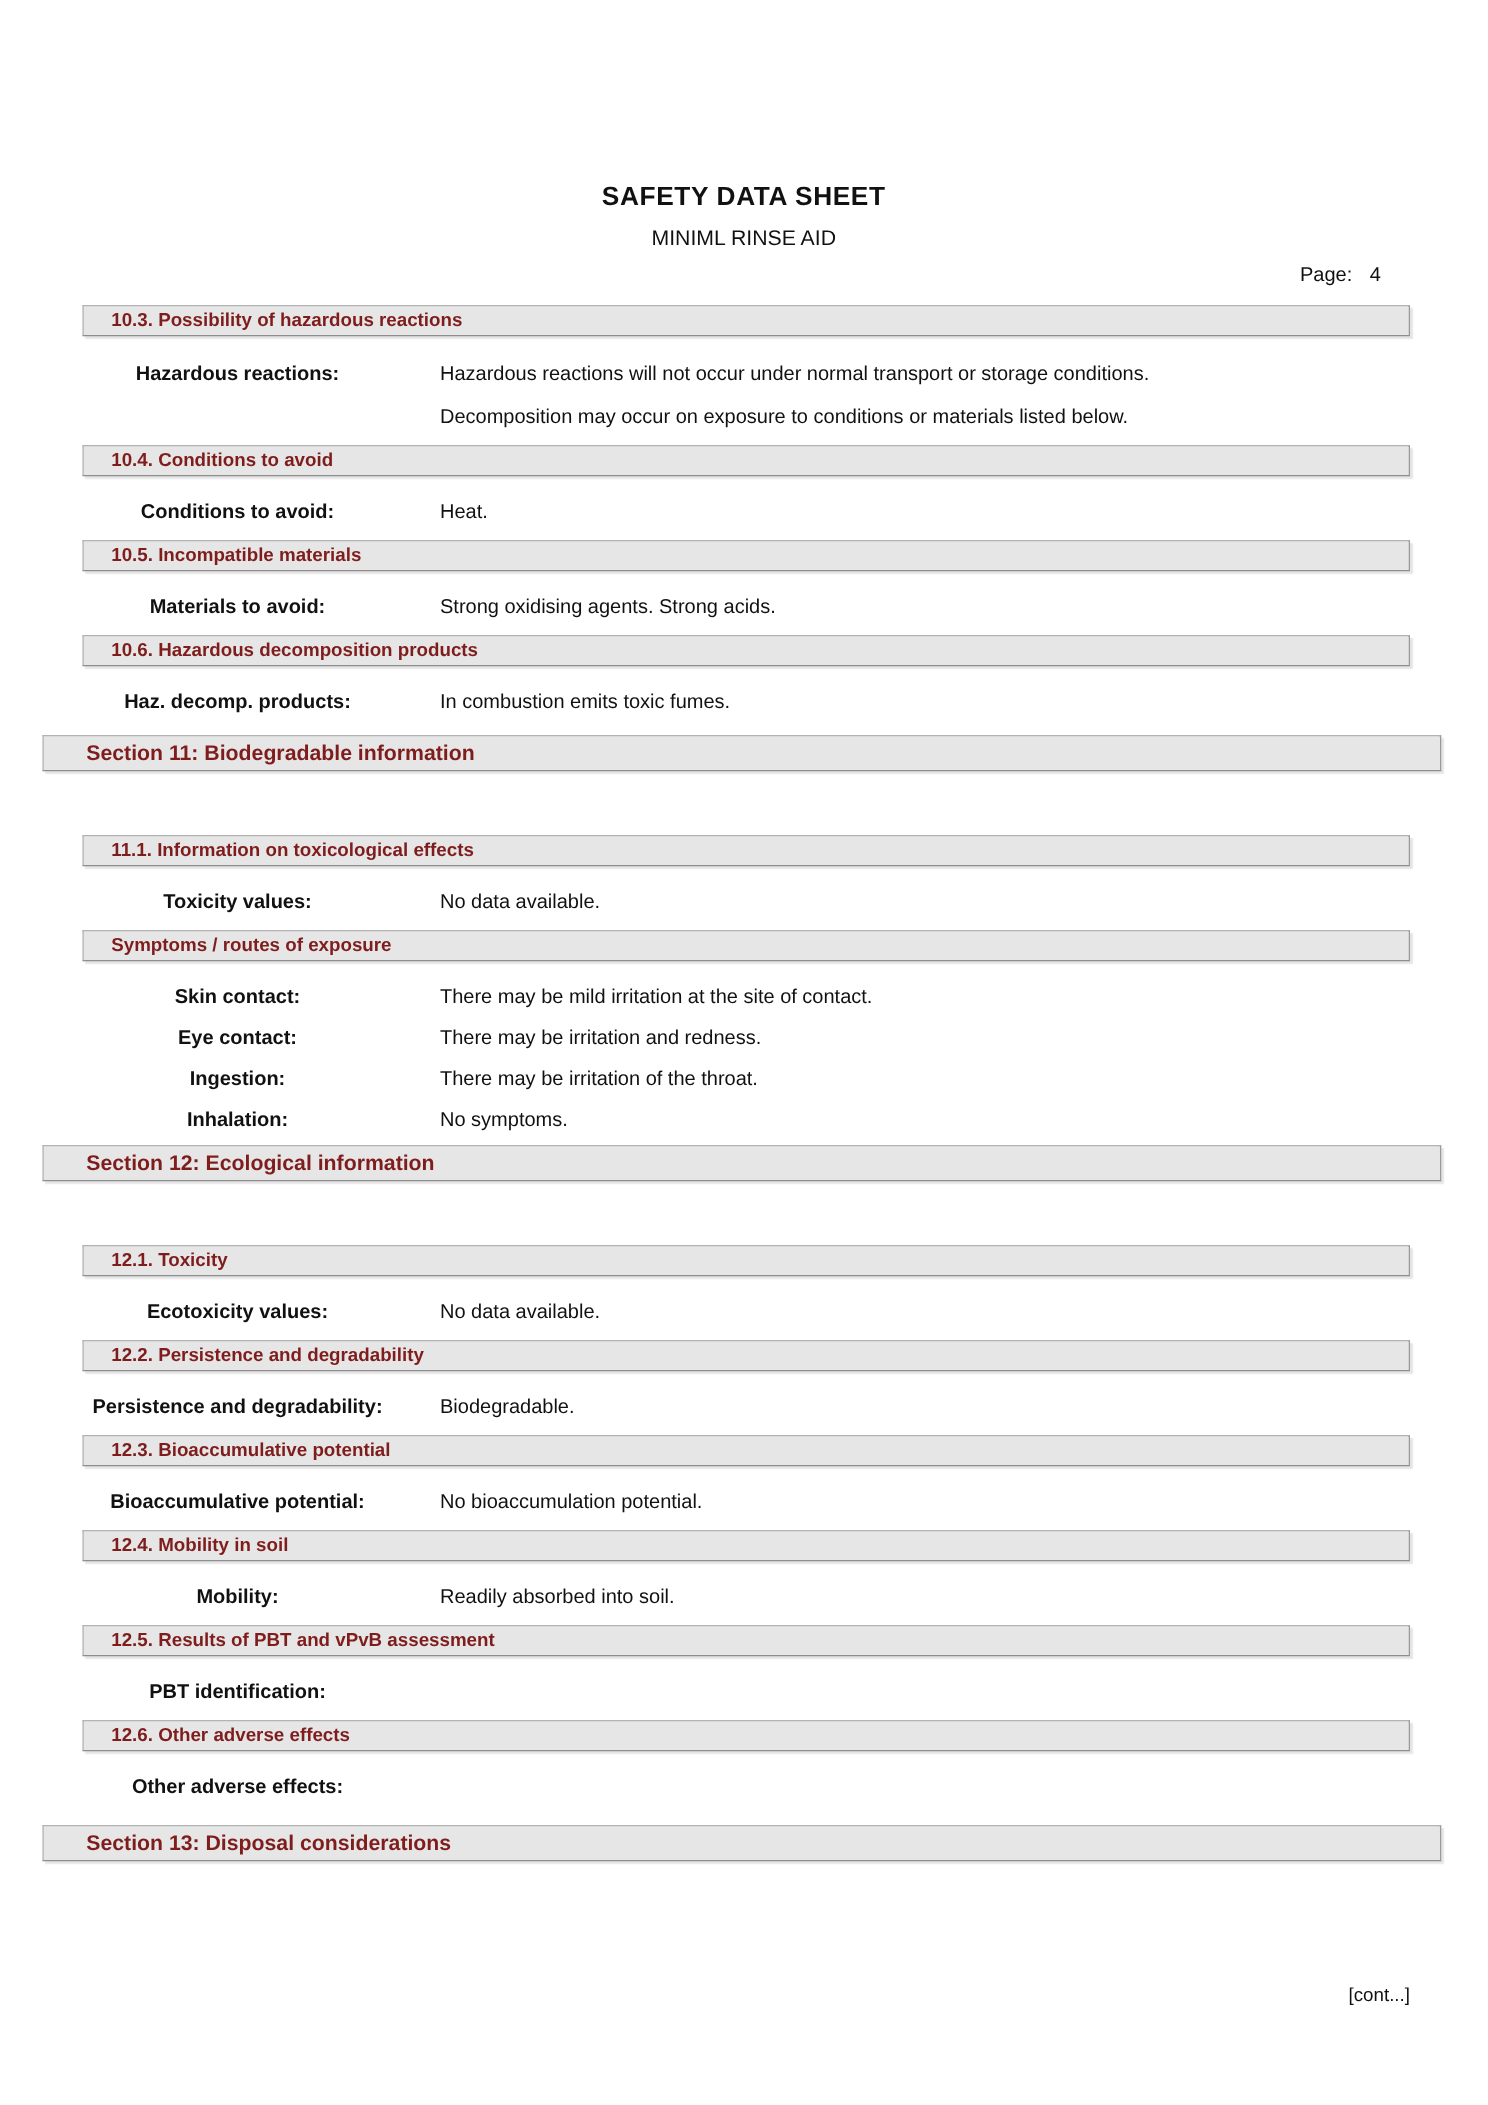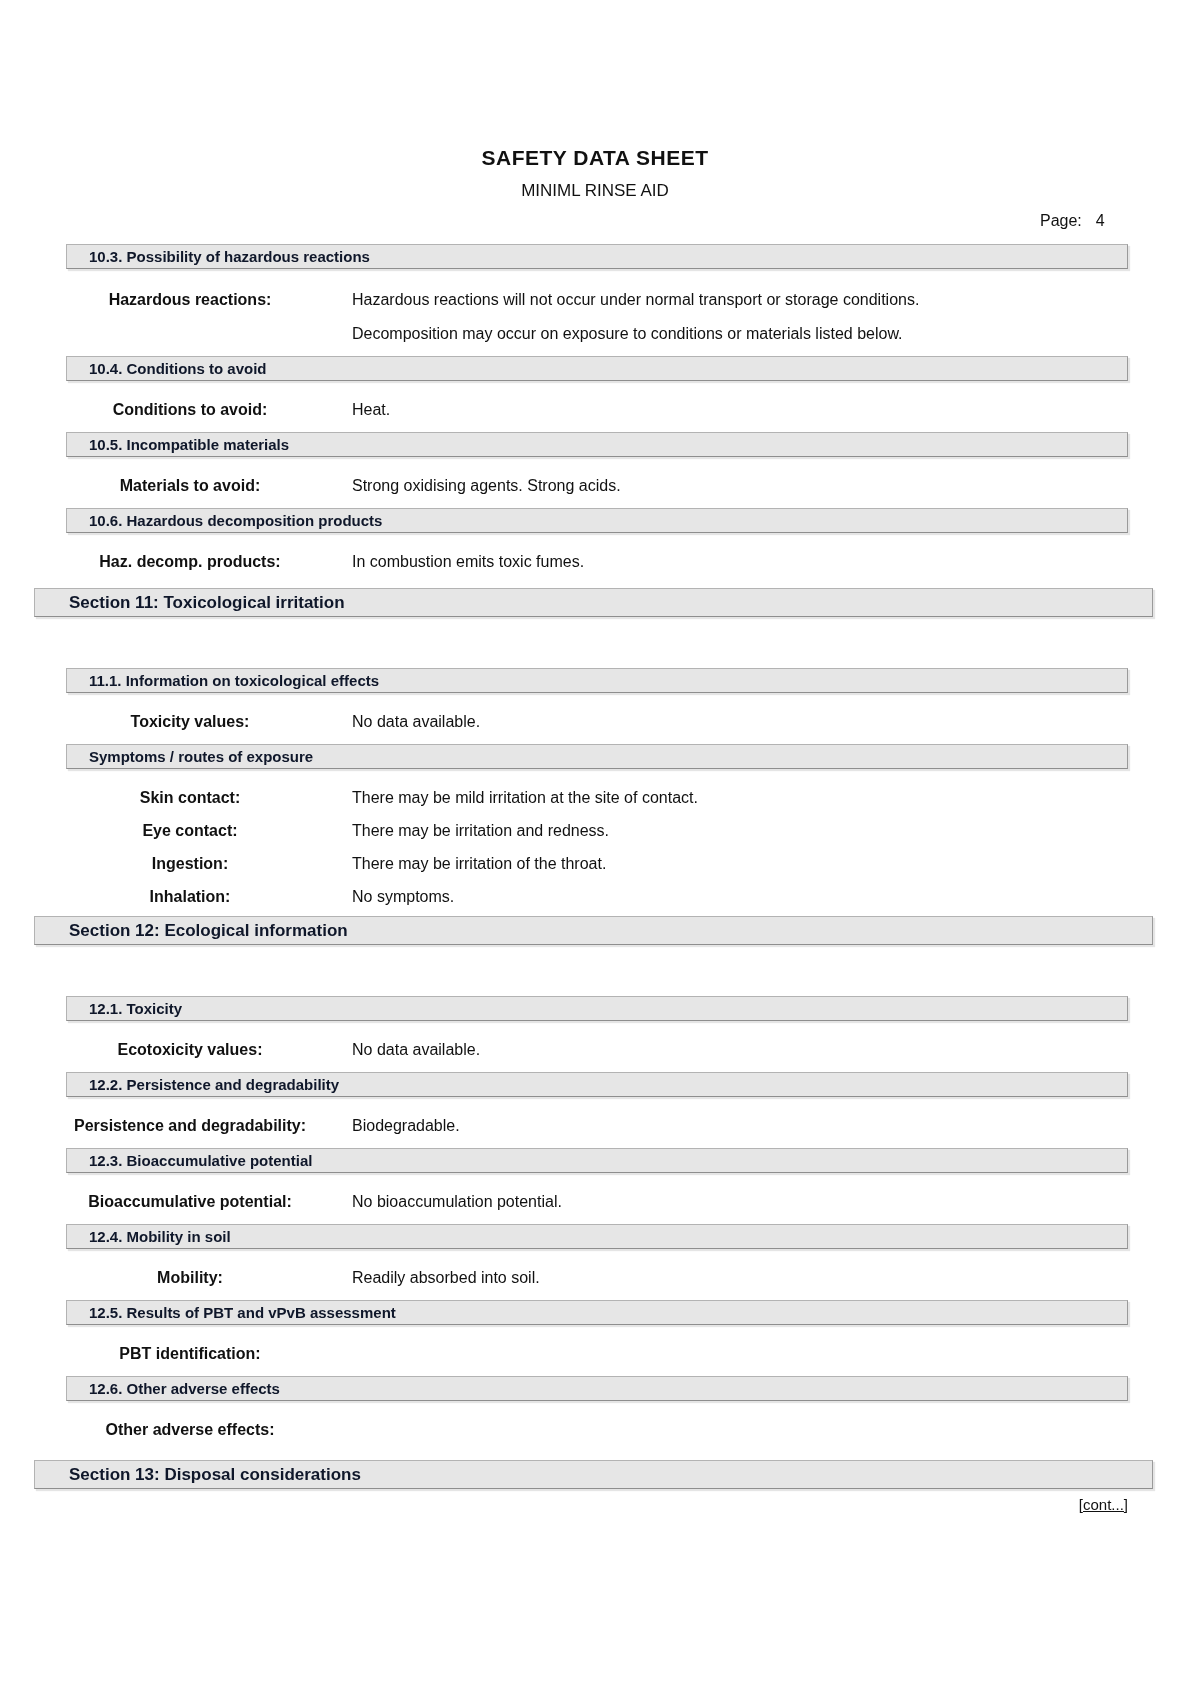--- a/index.html
+++ b/index.html
@@ -43,21 +43,21 @@
     position: absolute;
     box-sizing: border-box;
     background: #e6e6e6;
     border: 1px solid #b3b3b3;
     border-bottom-color: #8e8e8e;
     border-right-color: #9a9a9a;
     box-shadow: 2px 2px 1px rgba(0,0,0,0.10);
     display: flex;
     align-items: center;
     font-weight: bold;
-    color: #0f172a;
+    color: #7f1d1d;
   }
   .bar.sub {
     left: 66px;
     width: 1062px;
     height: 25px;
     font-size: 15px;
     padding-left: 22px;
   }
   .bar.main {
     left: 34px;
@@ -84,24 +84,23 @@
     width: 700px;
     height: 20px;
     line-height: 20px;
     font-size: 16px;
     font-weight: normal;
     white-space: nowrap;
   }
   .cont-marker {
     position: absolute;
     right: 62px;
-    top: 1496px;
+    top: 1588px;
     font-size: 15px;
     font-weight: normal;
-    text-decoration: underline;
   }
 </style>
 </head>
 <body>
 
 <div class="page">
 
   <div class="doc-title">SAFETY DATA SHEET</div>
   <div class="doc-subtitle">MINIML RINSE AID</div>
 
@@ -123,21 +122,21 @@
   <div class="bar sub" style="top:432px">10.5. Incompatible materials</div>
 
   <div class="row-label" style="top:476px">Materials to avoid:</div>
   <div class="row-value" style="top:476px">Strong oxidising agents. Strong acids.</div>
 
   <div class="bar sub" style="top:508px">10.6. Hazardous decomposition products</div>
 
   <div class="row-label" style="top:552px">Haz. decomp. products:</div>
   <div class="row-value" style="top:552px">In combustion emits toxic fumes.</div>
 
-  <div class="bar main" style="top:588px">Section 11: Toxicological irritation</div>
+  <div class="bar main" style="top:588px">Section 11: Biodegradable information</div>
 
   <div class="bar sub" style="top:668px">11.1. Information on toxicological effects</div>
 
   <div class="row-label" style="top:712px">Toxicity values:</div>
   <div class="row-value" style="top:712px">No data available.</div>
 
   <div class="bar sub" style="top:744px">Symptoms / routes of exposure</div>
 
   <div class="row-label" style="top:788px">Skin contact:</div>
   <div class="row-value" style="top:788px">There may be mild irritation at the site of contact.</div>

